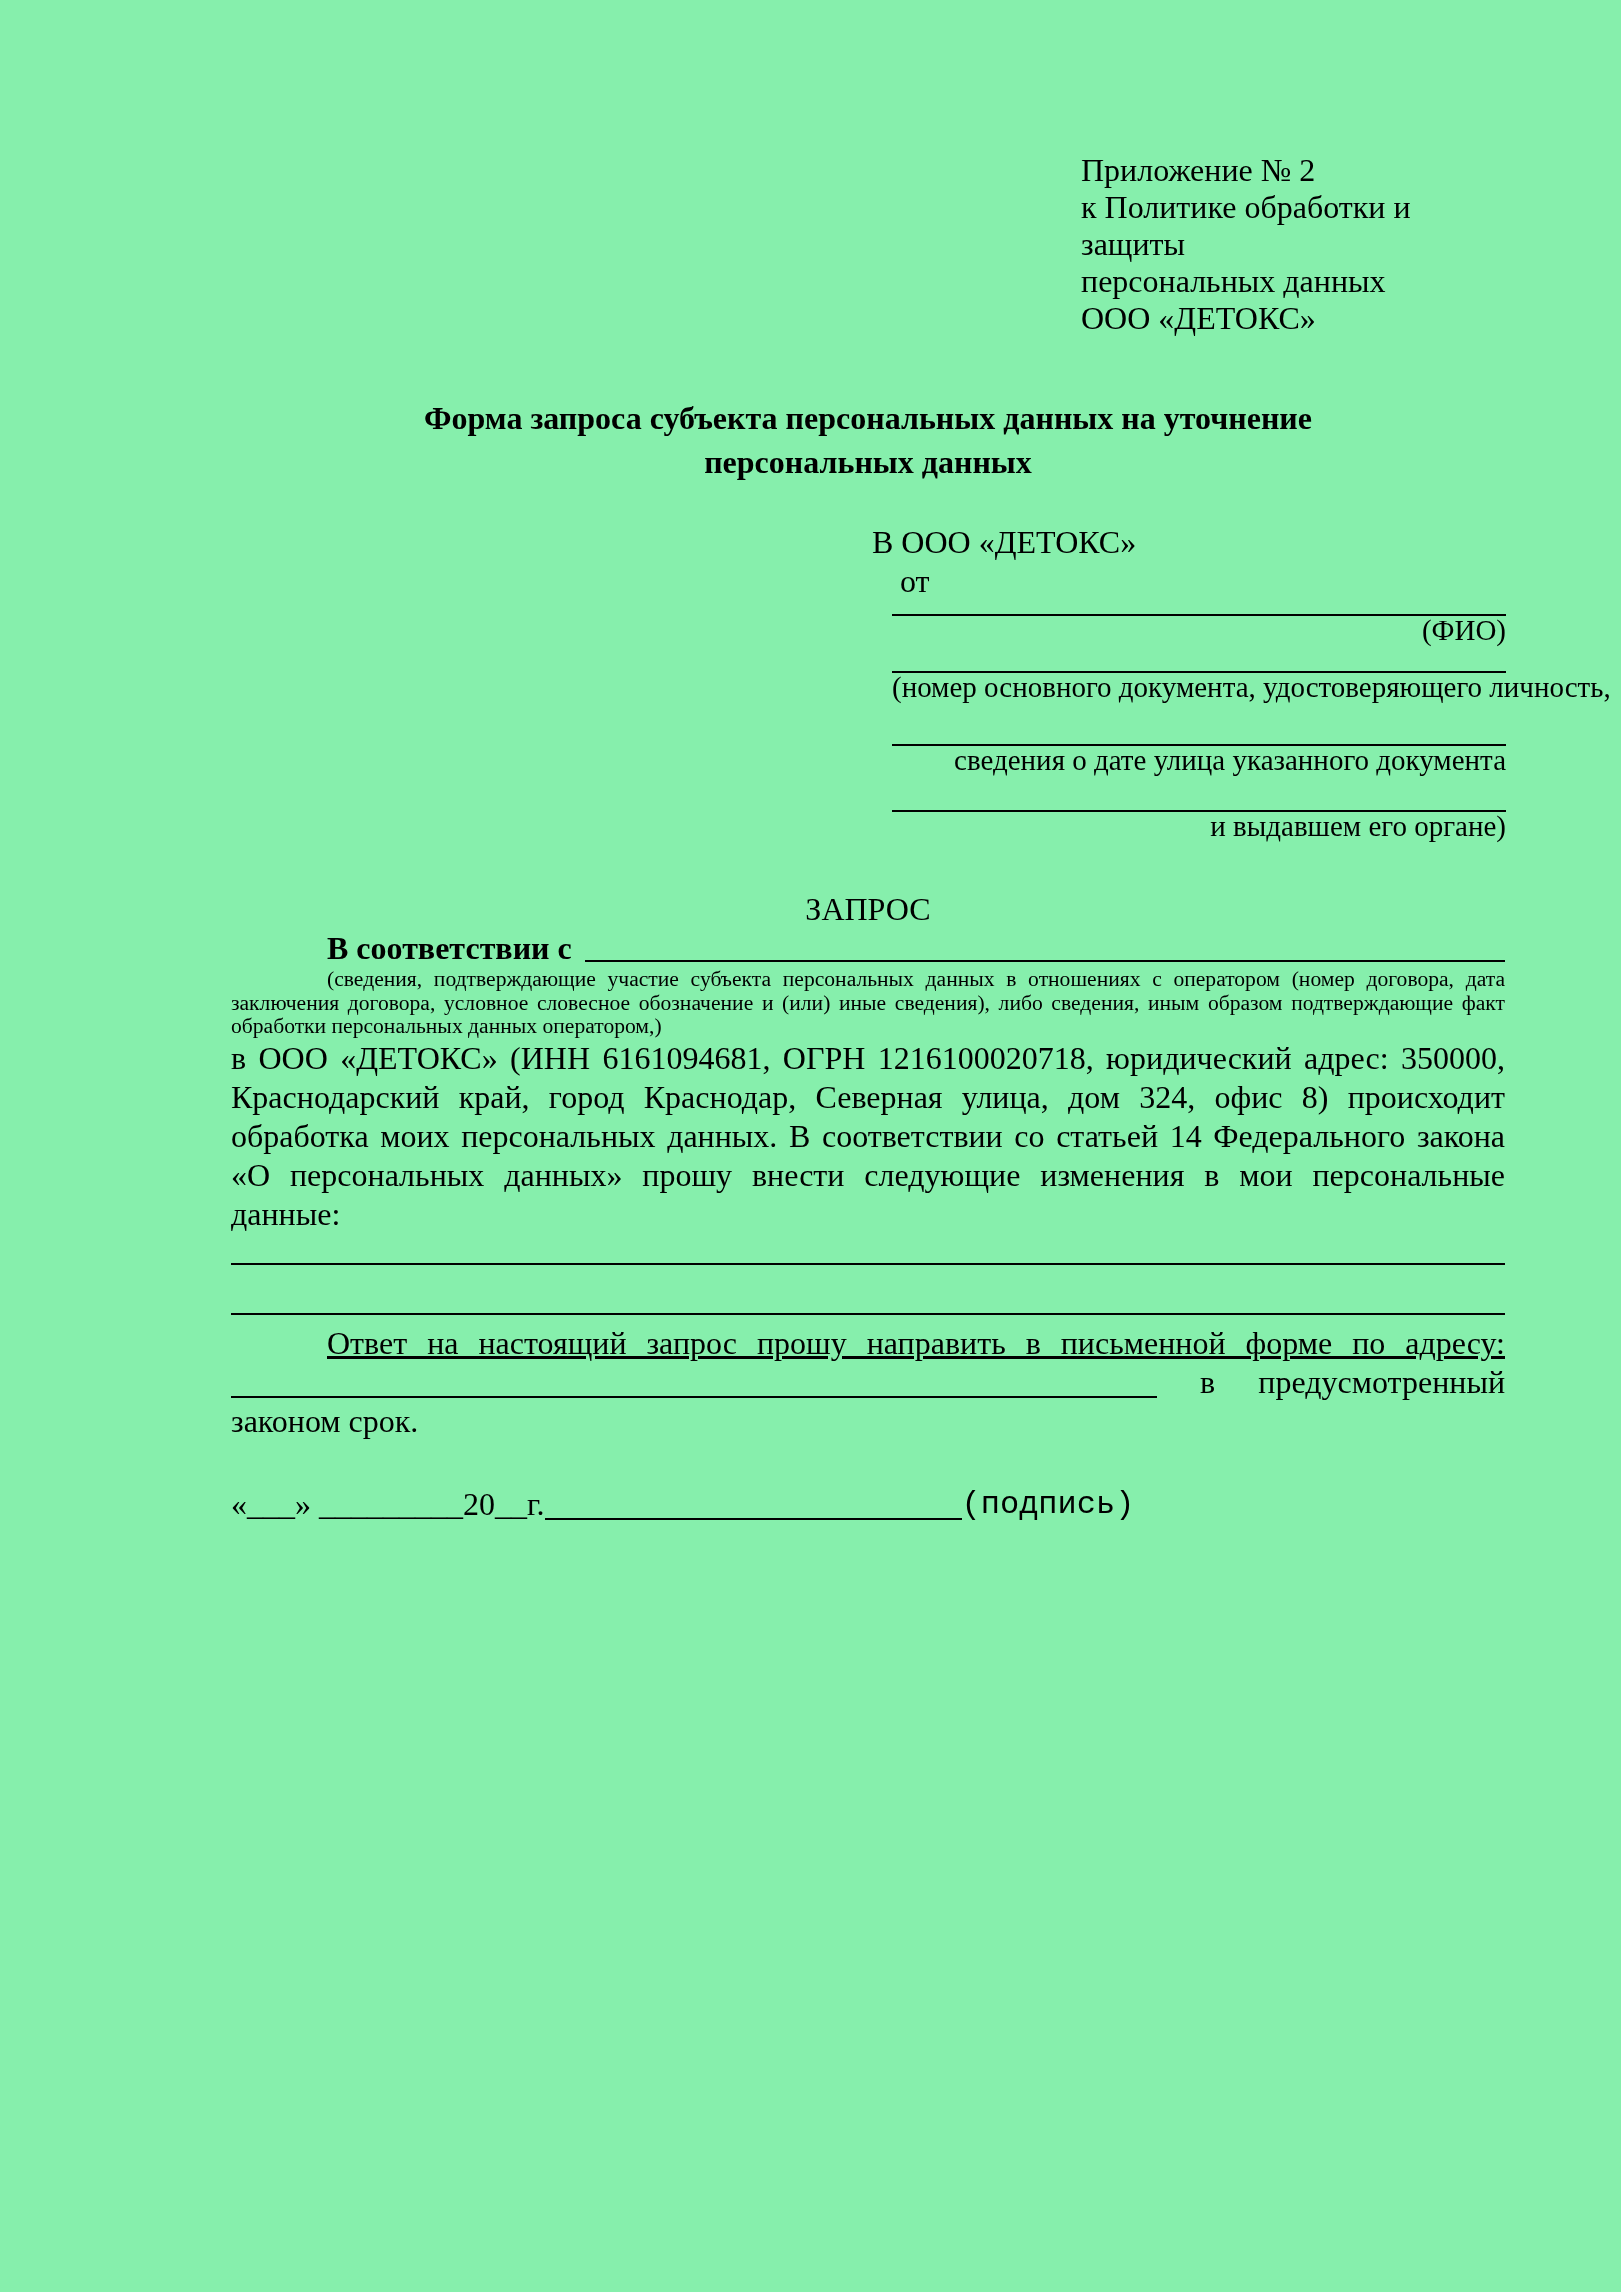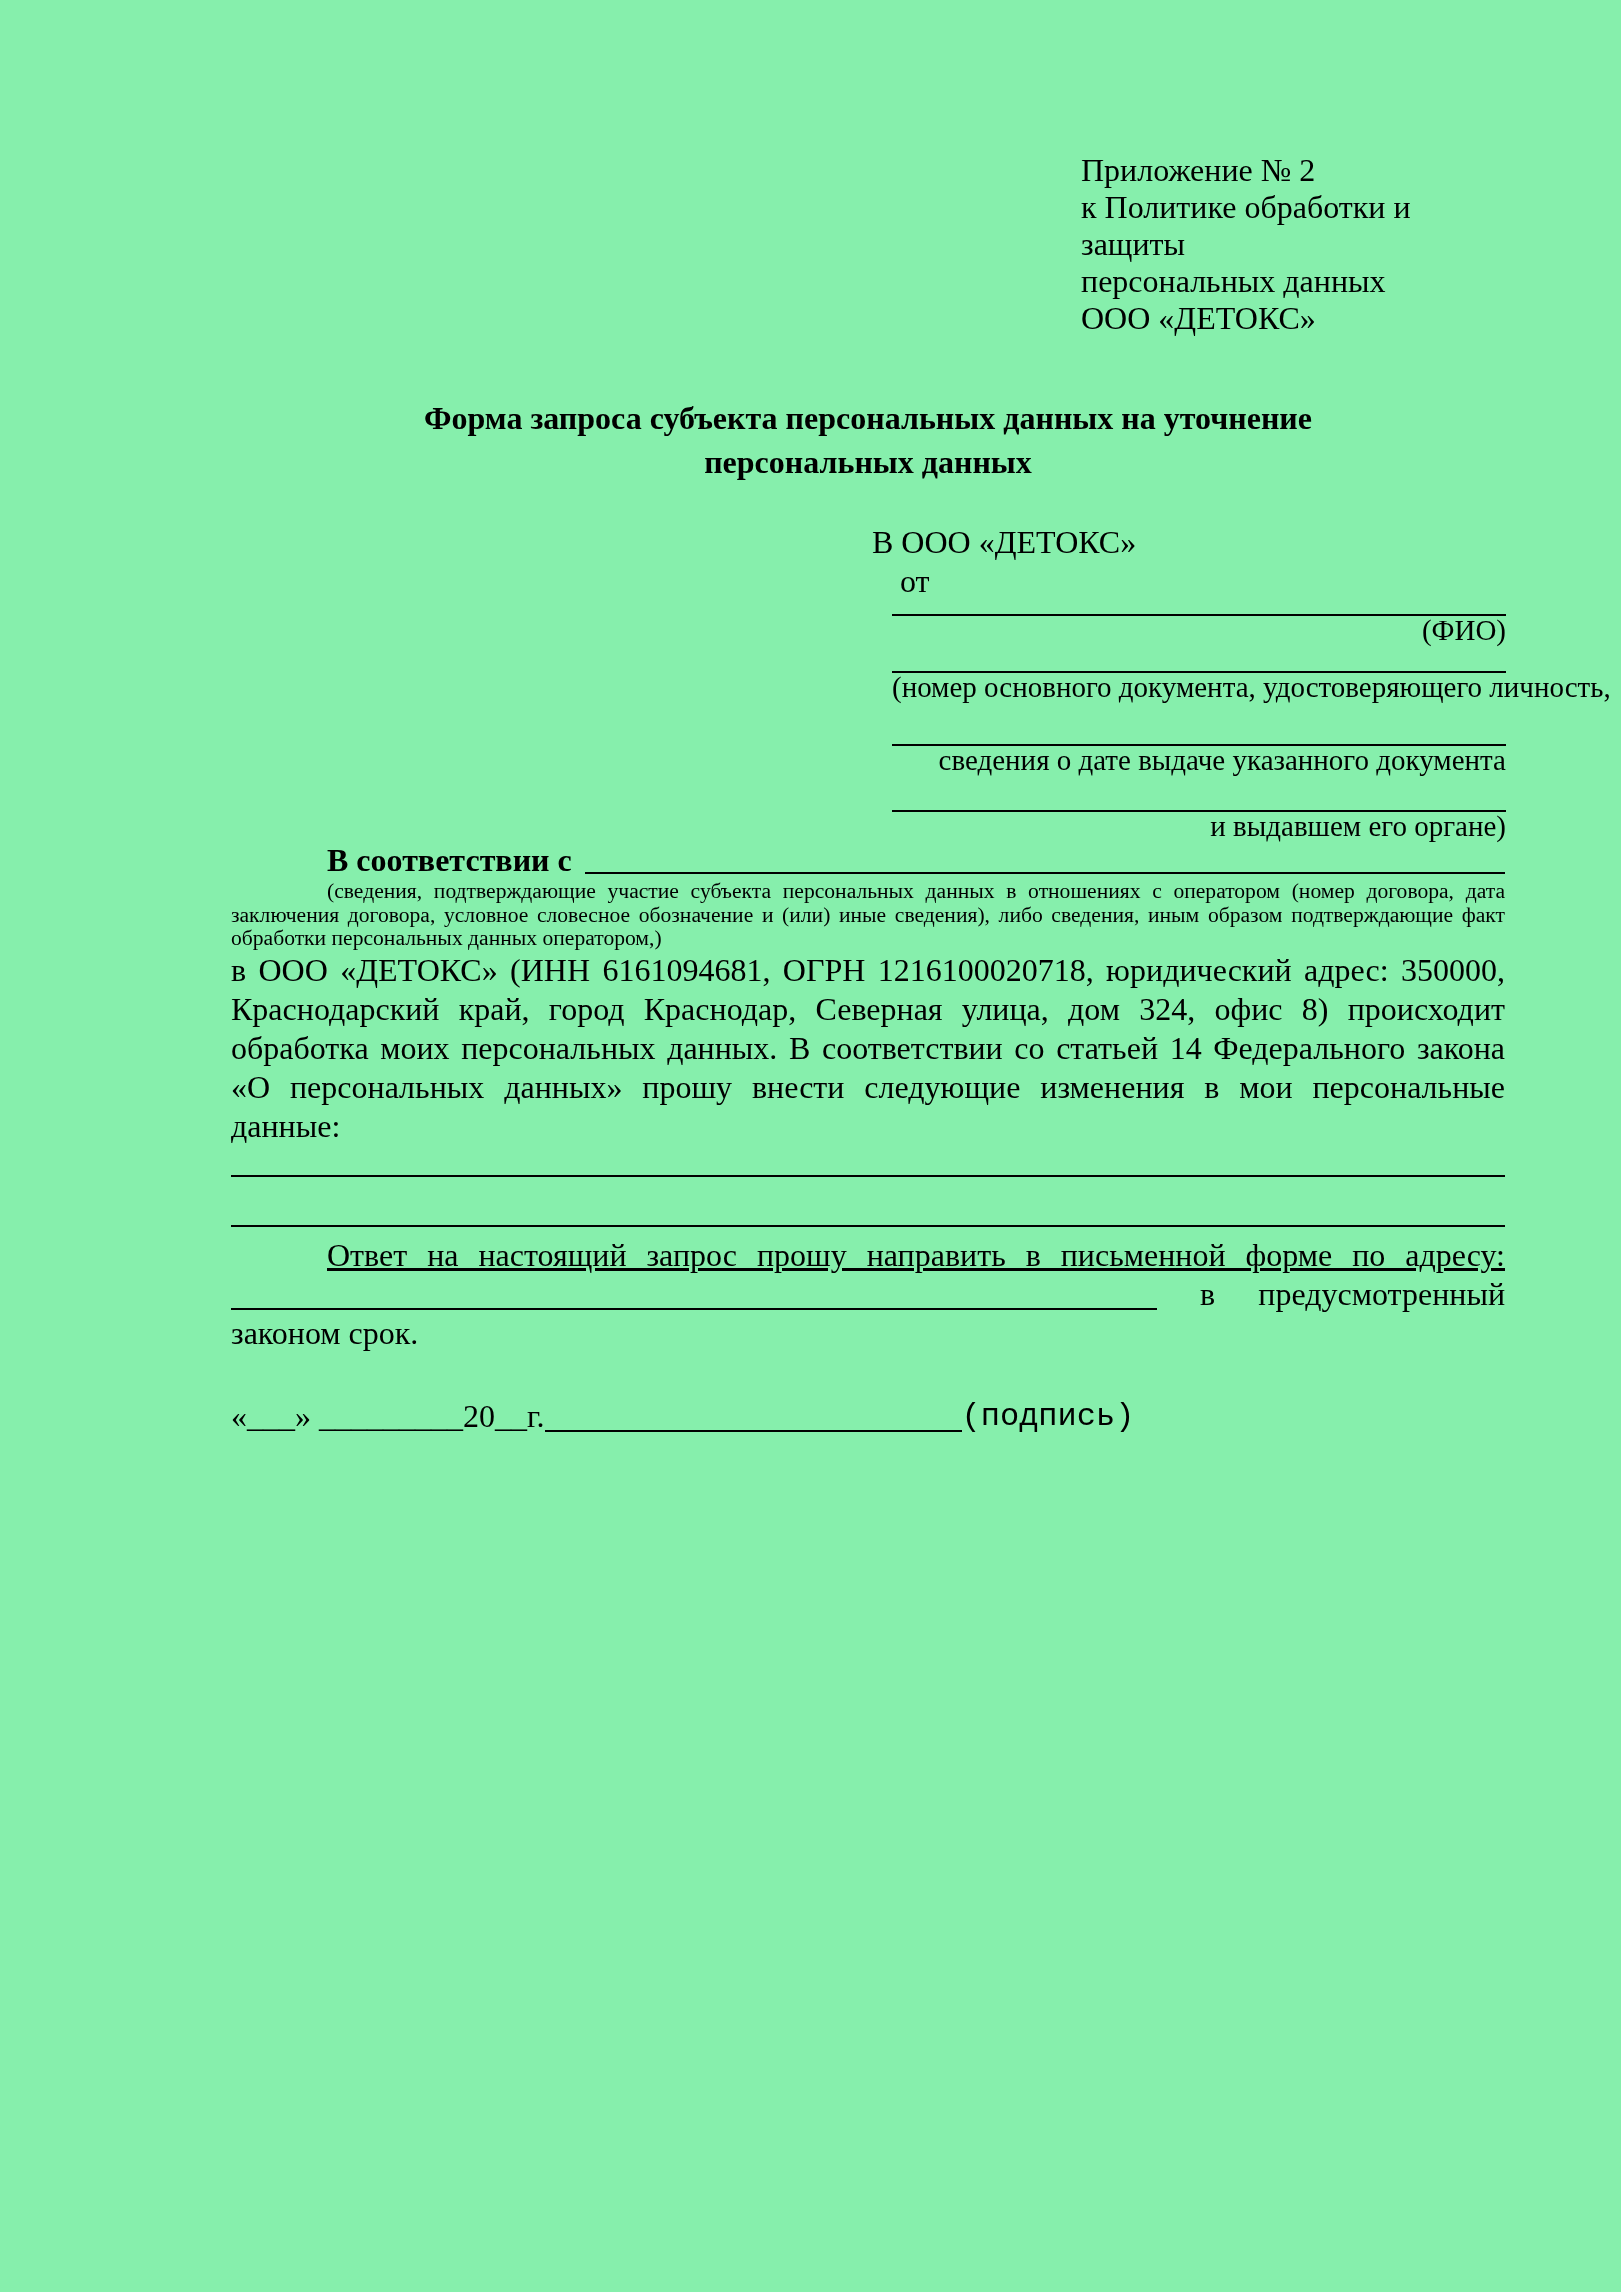--- a/index.html
+++ b/index.html
@@ -116,28 +116,29 @@
     <div>
       <div class="field-line fl-1"></div>
       <div class="field-caption">(ФИО)</div>
     </div>
     <div>
       <div class="field-line fl-2"></div>
       <div class="field-caption">(номер основного документа, удостоверяющего личность,</div>
     </div>
     <div>
       <div class="field-line fl-3"></div>
-      <div class="field-caption">сведения о дате выдаче указанного документа</div>
+      <div class="field-caption">сведения о дате улица указанного документа</div>
     </div>
     <div>
       <div class="field-line fl-4"></div>
       <div class="field-caption">и выдавшем его органе)</div>
     </div>
   </div>
 
+  <div class="request-heading">ЗАПРОС</div>
 
   <div class="intro-line">
     <span class="prefix">В соответствии с</span>
     <span class="intro-fill"></span>
   </div>
 
   <div class="footnote">(сведения, подтверждающие участие субъекта персональных данных в отношениях с оператором (номер договора, дата заключения договора, условное словесное обозначение и (или) иные сведения), либо сведения, иным образом подтверждающие факт обработки персональных данных оператором,)</div>
 
   <div class="body-par">в ООО «ДЕТОКС» (ИНН 6161094681, ОГРН 1216100020718, юридический адрес: 350000, Краснодарский край, город Краснодар, Северная улица, дом 324, офис 8) происходит обработка моих персональных данных. В соответствии со статьей 14 Федерального закона «О персональных данных» прошу внести следующие изменения в мои персональные данные:</div>
 

